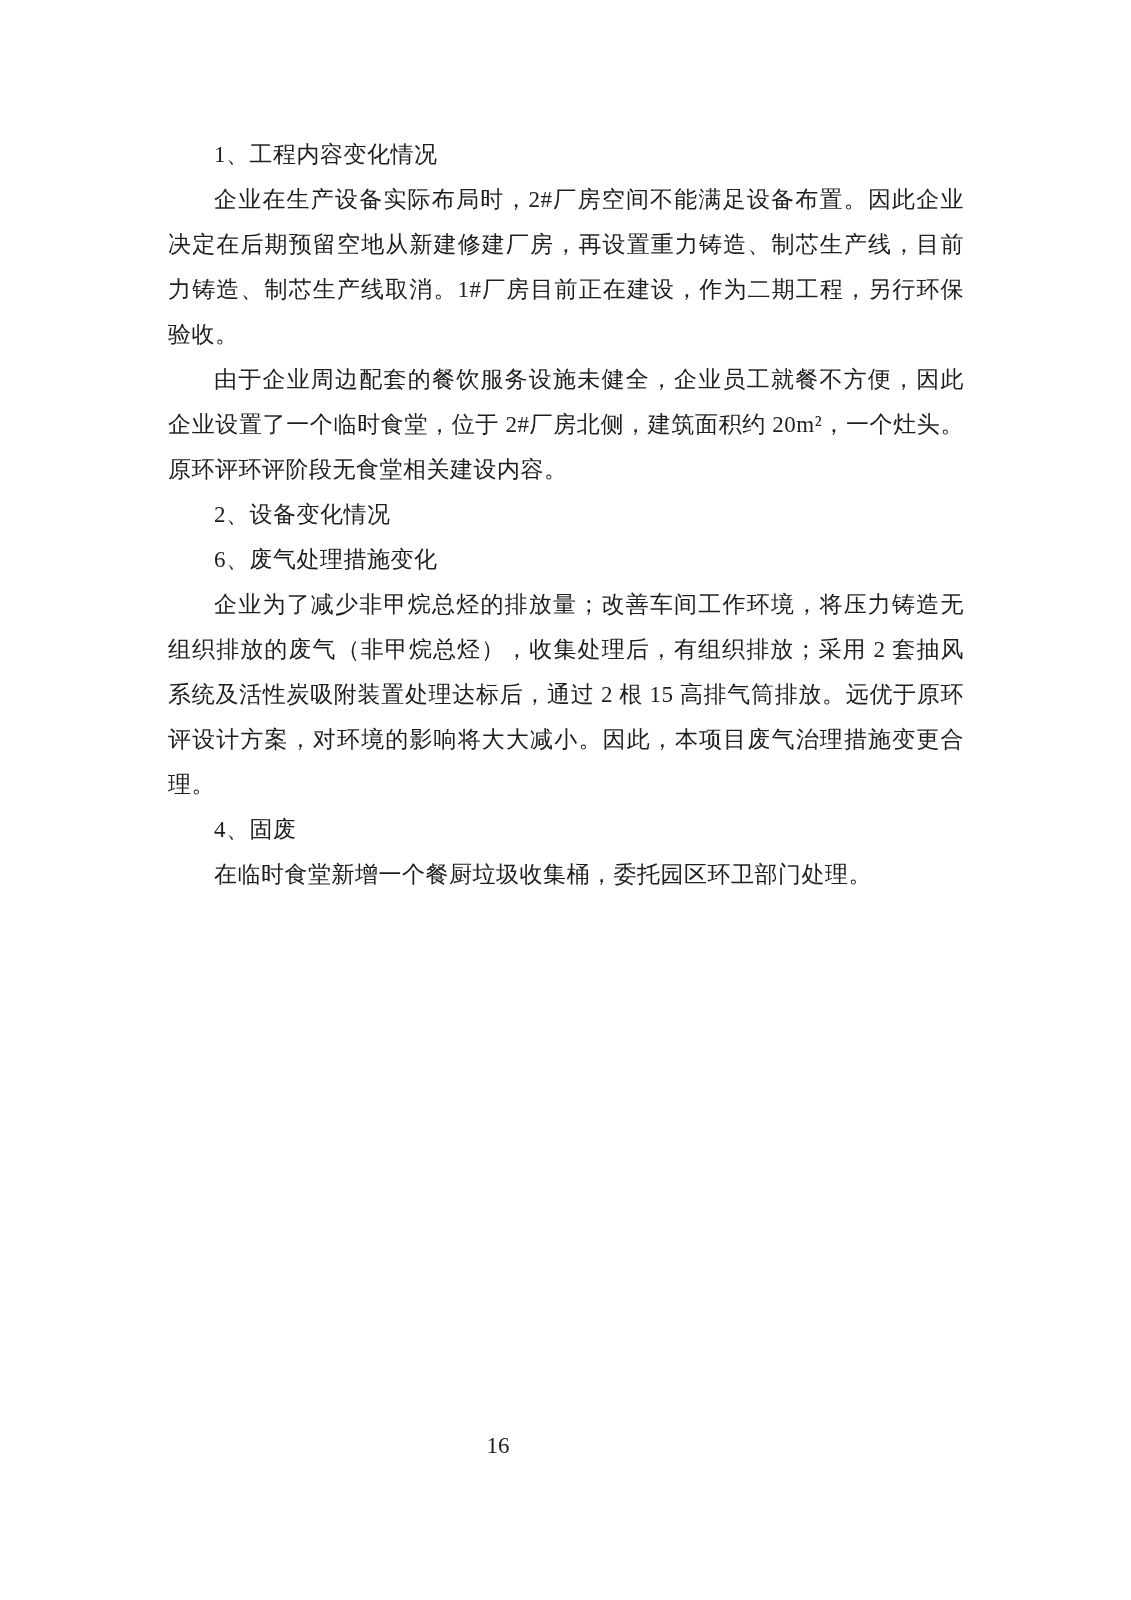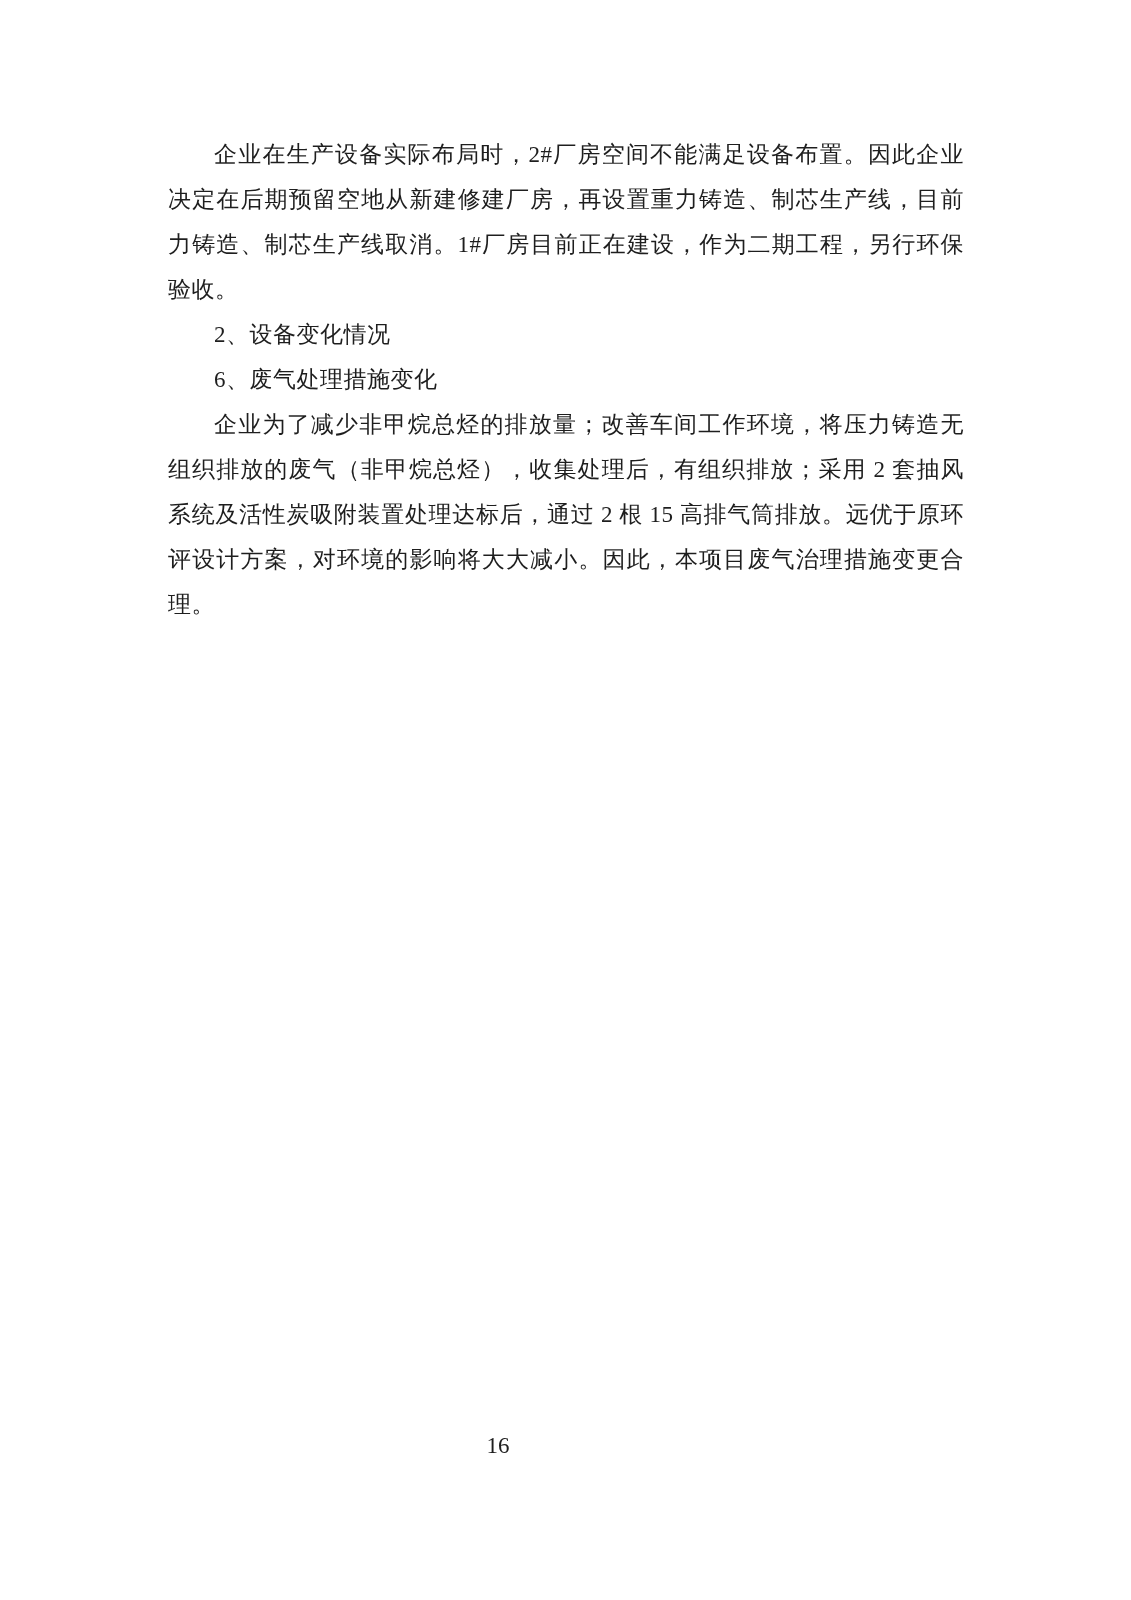--- a/index.html
+++ b/index.html
@@ -49,19 +49,23 @@
     font-size: 23px;
     color: #1e1e1e;
     line-height: 28px;
   }
 </style>
 </head>
 <body>
 
 <div class="page" lang="zh">
   <div class="doc-body">
+    <p class="para">1、工程内容变化情况</p>
     <p class="para">企业在生产设备实际布局时，2#厂房空间不能满足设备布置。因此企业决定在后期预留空地从新建修建厂房，再设置重力铸造、制芯生产线，目前力铸造、制芯生产线取消。1#厂房目前正在建设，作为二期工程，另行环保验收。</p>
+    <p class="para">由于企业周边配套的餐饮服务设施未健全，企业员工就餐不方便，因此企业设置了一个临时食堂，位于 2#厂房北侧，建筑面积约 20m²，一个灶头。原环评环评阶段无食堂相关建设内容。</p>
     <p class="para">2、设备变化情况</p>
     <p class="para">6、废气处理措施变化</p>
     <p class="para">企业为了减少非甲烷总烃的排放量；改善车间工作环境，将压力铸造无组织排放的废气（非甲烷总烃），收集处理后，有组织排放；采用 2 套抽风系统及活性炭吸附装置处理达标后，通过 2 根 15 高排气筒排放。远优于原环评设计方案，对环境的影响将大大减小。因此，本项目废气治理措施变更合理。</p>
+    <p class="para">4、固废</p>
+    <p class="para">在临时食堂新增一个餐厨垃圾收集桶，委托园区环卫部门处理。</p>
   </div>
   <div class="page-footer">16</div>
 </div>
 
 </body></html>

